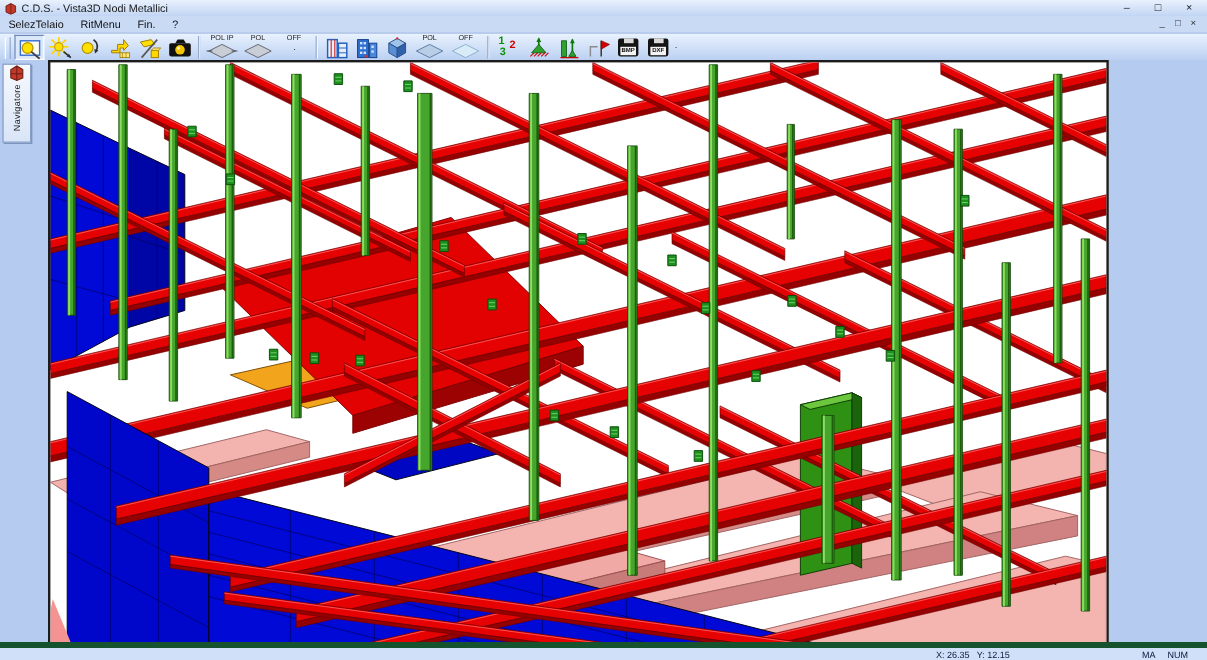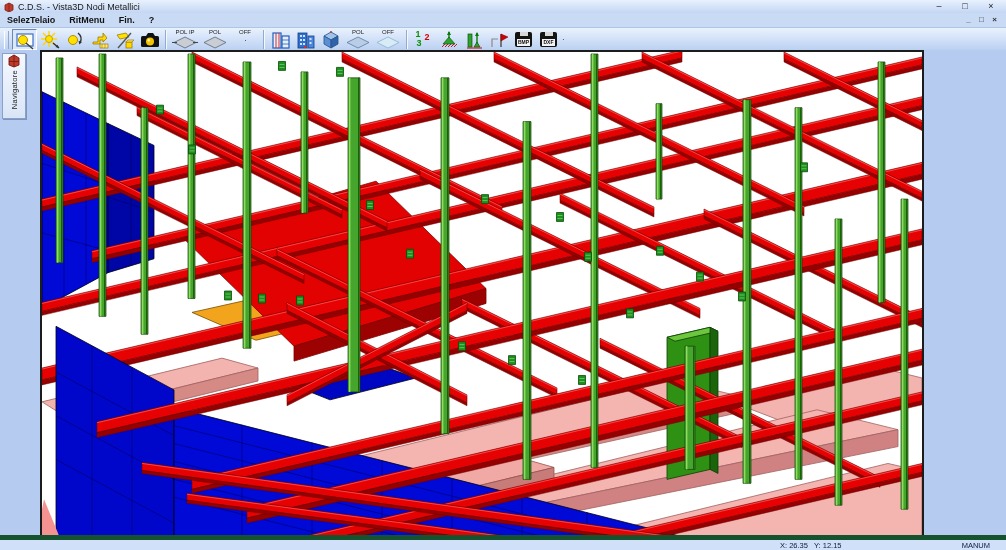--- a/index.html
+++ b/index.html
@@ -13,21 +13,21 @@
     height:13px;display:flex;align-items:center;
     background:linear-gradient(180deg,#e8f1fd,#c3d6f4);
     font-size:9px;color:#1a1a1a;padding-left:4px;position:relative;
   }
   .titlebar .appicon{width:10px;height:10px;margin-right:4px;flex:0 0 auto;}
   .wincontrols{position:absolute;right:2px;top:0;display:flex;height:13px;}
   .wincontrols span{width:26px;text-align:center;font-size:9px;line-height:13px;color:#222;cursor:default;}
   
   .menubar{
     height:14px;background:#c9daf5;display:flex;align-items:center;
-    font-size:9px;color:#111;position:relative;border-bottom:1px solid #b0c4e6;font-weight:bold;
+    font-size:9px;color:#111;position:relative;border-bottom:1px solid #b0c4e6;
   }
   .menubar .mitem{padding:0 7px;line-height:14px;}
   .mdicontrols{position:absolute;right:5px;top:0;display:flex;height:14px;}
   .mdicontrols span{width:13px;text-align:center;font-size:8px;line-height:13px;color:#333;}
   
   .toolbar{
     height:23px;background:linear-gradient(180deg,#e9f2fe,#b9cff1);
     display:flex;align-items:center;padding-left:3px;border-bottom:1px solid #8fa8d2;
   }
   .grip{width:3px;height:18px;margin:0 3px 0 1px;
@@ -65,21 +65,21 @@
     font-size:7.5px;color:#222;margin-top:2px;letter-spacing:0.3px;
   }
   
   .statusbar{
     position:absolute;left:0;bottom:0;width:1006px;height:10px;
     background:#cfe0f8;border-top:5px solid #14532d;font-size:7.5px;color:#101a40;
   }
   .statusbar .coords{position:absolute;left:780px;top:1px;}
   .statusbar .coords span{margin-right:6px;}
   .statusbar .keys{position:absolute;right:16px;top:1px;}
-  .statusbar .keys span{}
+  .statusbar .keys span{margin-left:10px;}
 </style>
 </head>
 <body>
 
 <div class="titlebar">
   <svg class="appicon" viewBox="0 0 10 10">
     <polygon points="1,3 5,1 9,3 9,8 5,10 1,8" fill="#c0392b" stroke="#7a1f14" stroke-width="0.8"></polygon>
     <line x1="5" y1="1" x2="5" y2="10" stroke="#7a1f14" stroke-width="0.7"></line>
   </svg>
   <span>C.D.S. - Vista3D Nodi Metallici</span>

